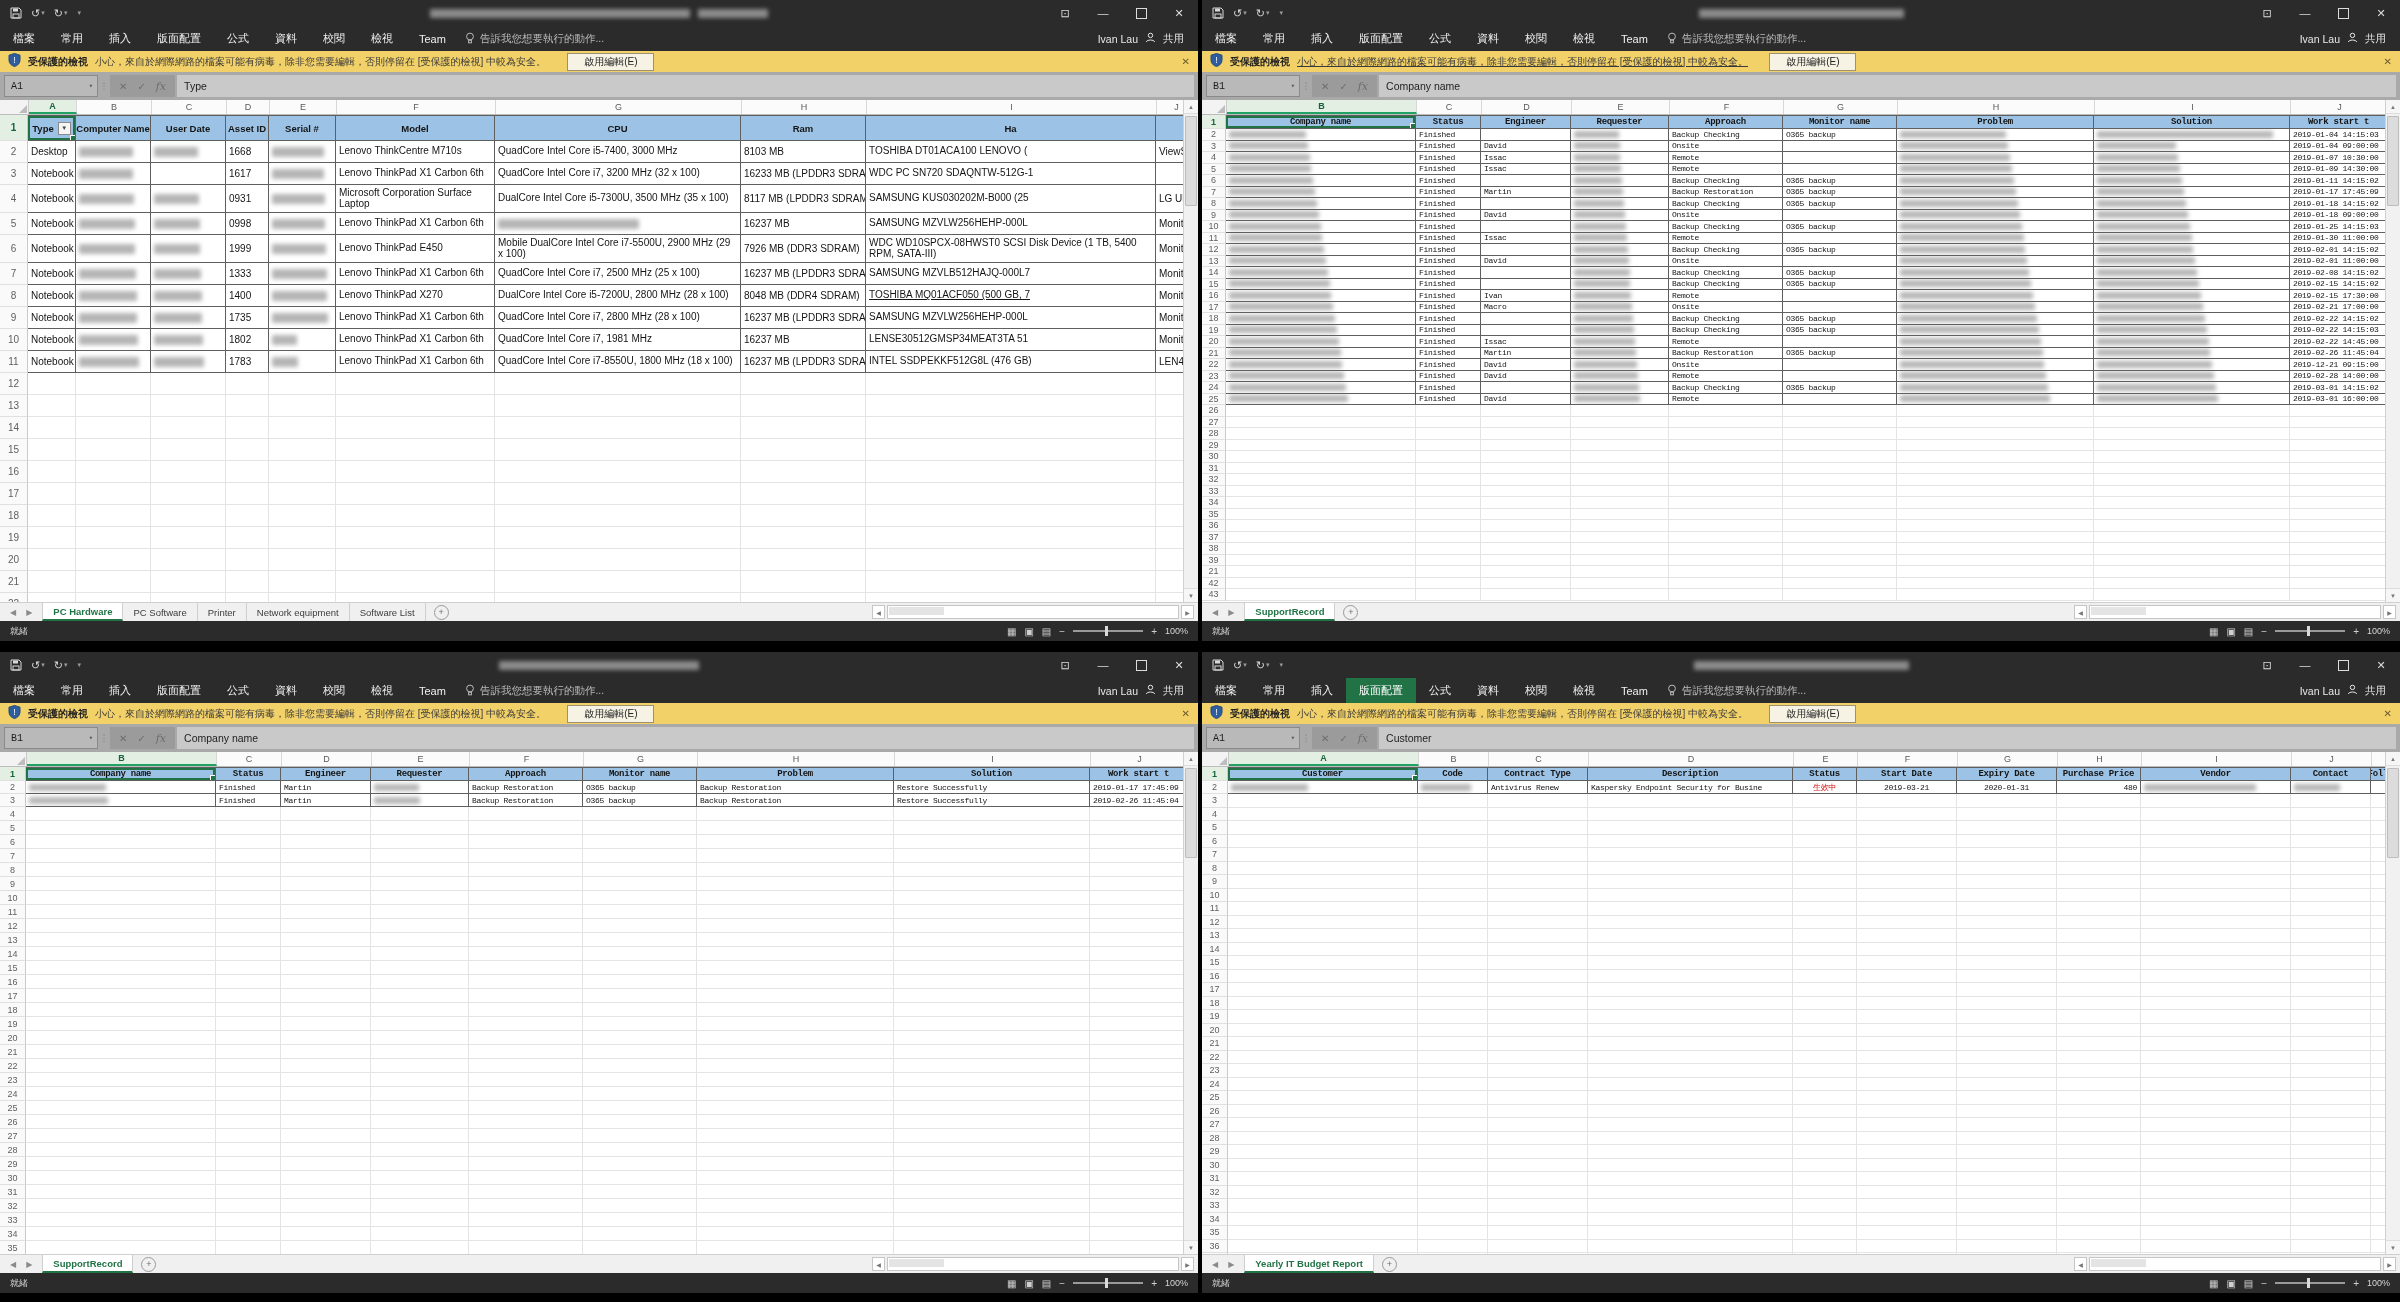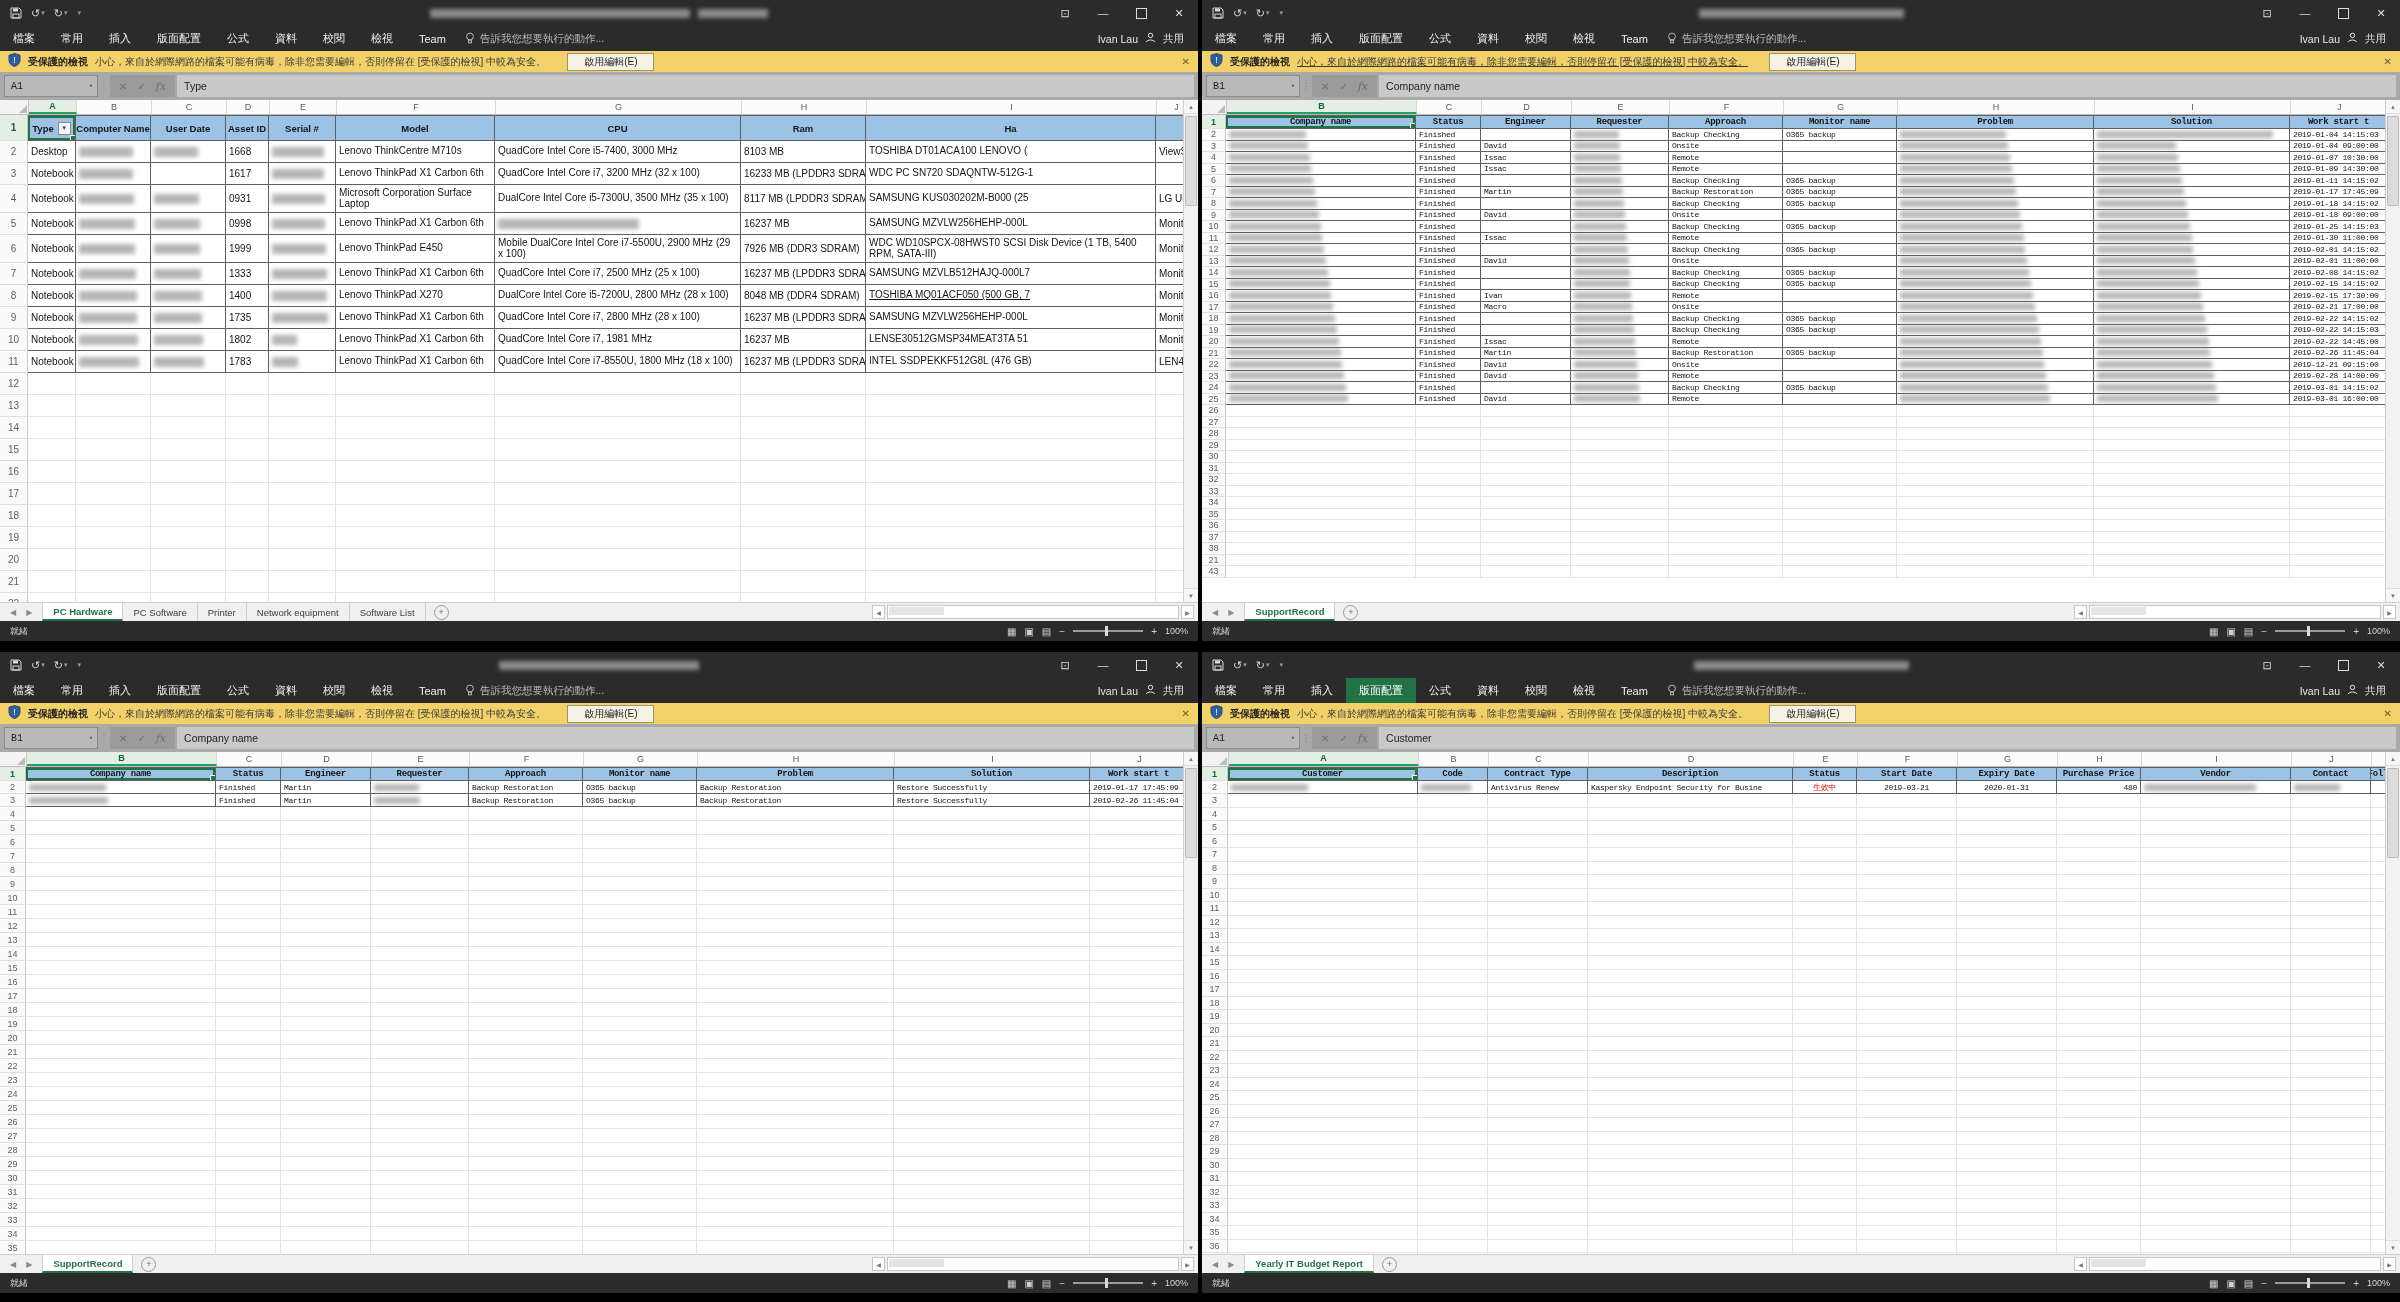--- a/index.html
+++ b/index.html
@@ -1754,21 +1754,47 @@
             <div class="cell f-mono ec" style="width: 90px;"></div>
             <div class="cell f-mono ec" style="width: 98px;"></div>
             <div class="cell f-mono ec" style="width: 114px;"></div>
             <div class="cell f-mono ec" style="width: 114px;"></div>
             <div class="cell f-mono ec" style="width: 197px;"></div>
             <div class="cell f-mono ec" style="width: 196px;"></div>
             <div class="cell f-mono ec" style="width: 98px;"></div>
             <div class="lfill"></div>
           </div>
           <div class="grow" style="height: 11.5px;">
+            <div class="rn" style="width: 24px; font-size: 9px;">39</div>
+            <div class="cell f-mono ec" style="width: 190px;"></div>
+            <div class="cell f-mono ec" style="width: 65px;"></div>
+            <div class="cell f-mono ec" style="width: 90px;"></div>
+            <div class="cell f-mono ec" style="width: 98px;"></div>
+            <div class="cell f-mono ec" style="width: 114px;"></div>
+            <div class="cell f-mono ec" style="width: 114px;"></div>
+            <div class="cell f-mono ec" style="width: 197px;"></div>
+            <div class="cell f-mono ec" style="width: 196px;"></div>
+            <div class="cell f-mono ec" style="width: 98px;"></div>
+            <div class="lfill"></div>
+          </div>
+          <div class="grow" style="height: 11.5px;">
             <div class="rn" style="width: 24px; font-size: 9px;">21</div>
+            <div class="cell f-mono ec" style="width: 190px;"></div>
+            <div class="cell f-mono ec" style="width: 65px;"></div>
+            <div class="cell f-mono ec" style="width: 90px;"></div>
+            <div class="cell f-mono ec" style="width: 98px;"></div>
+            <div class="cell f-mono ec" style="width: 114px;"></div>
+            <div class="cell f-mono ec" style="width: 114px;"></div>
+            <div class="cell f-mono ec" style="width: 197px;"></div>
+            <div class="cell f-mono ec" style="width: 196px;"></div>
+            <div class="cell f-mono ec" style="width: 98px;"></div>
+            <div class="lfill"></div>
+          </div>
+          <div class="grow" style="height: 11.5px;">
+            <div class="rn" style="width: 24px; font-size: 9px;">42</div>
             <div class="cell f-mono ec" style="width: 190px;"></div>
             <div class="cell f-mono ec" style="width: 65px;"></div>
             <div class="cell f-mono ec" style="width: 90px;"></div>
             <div class="cell f-mono ec" style="width: 98px;"></div>
             <div class="cell f-mono ec" style="width: 114px;"></div>
             <div class="cell f-mono ec" style="width: 114px;"></div>
             <div class="cell f-mono ec" style="width: 197px;"></div>
             <div class="cell f-mono ec" style="width: 196px;"></div>
             <div class="cell f-mono ec" style="width: 98px;"></div>
             <div class="lfill"></div>

